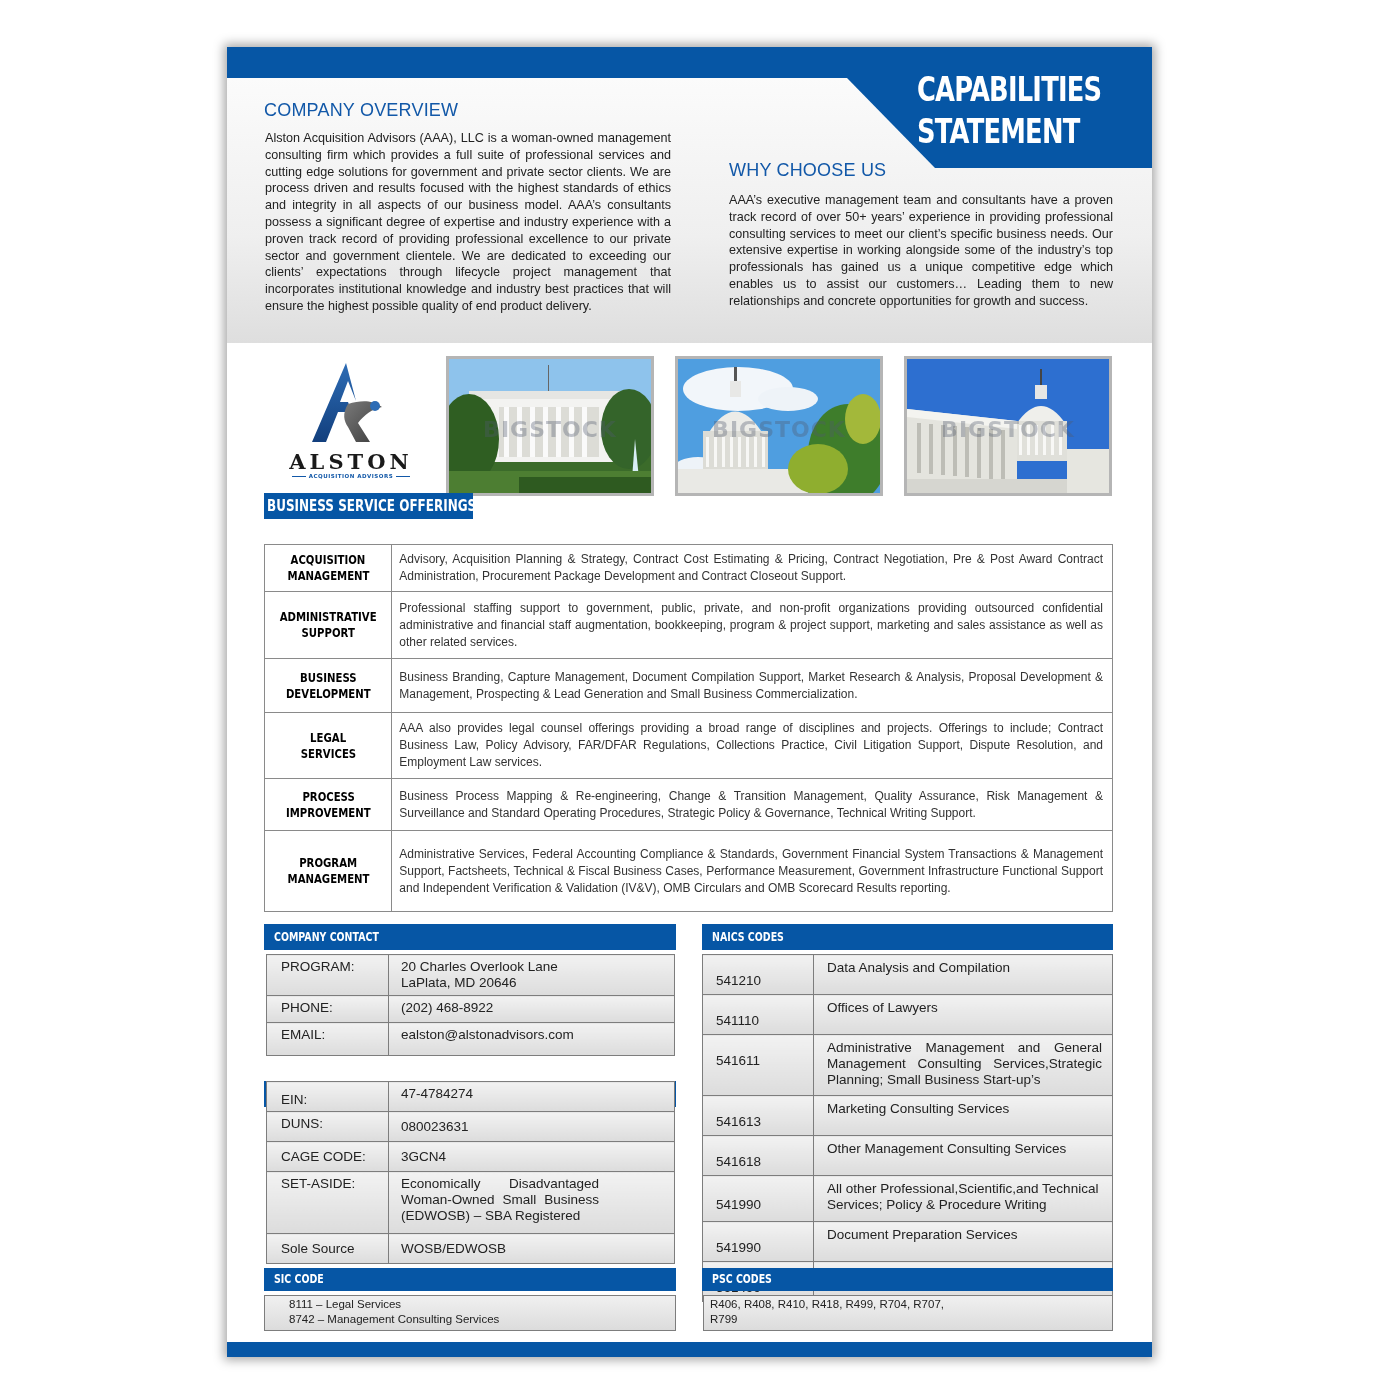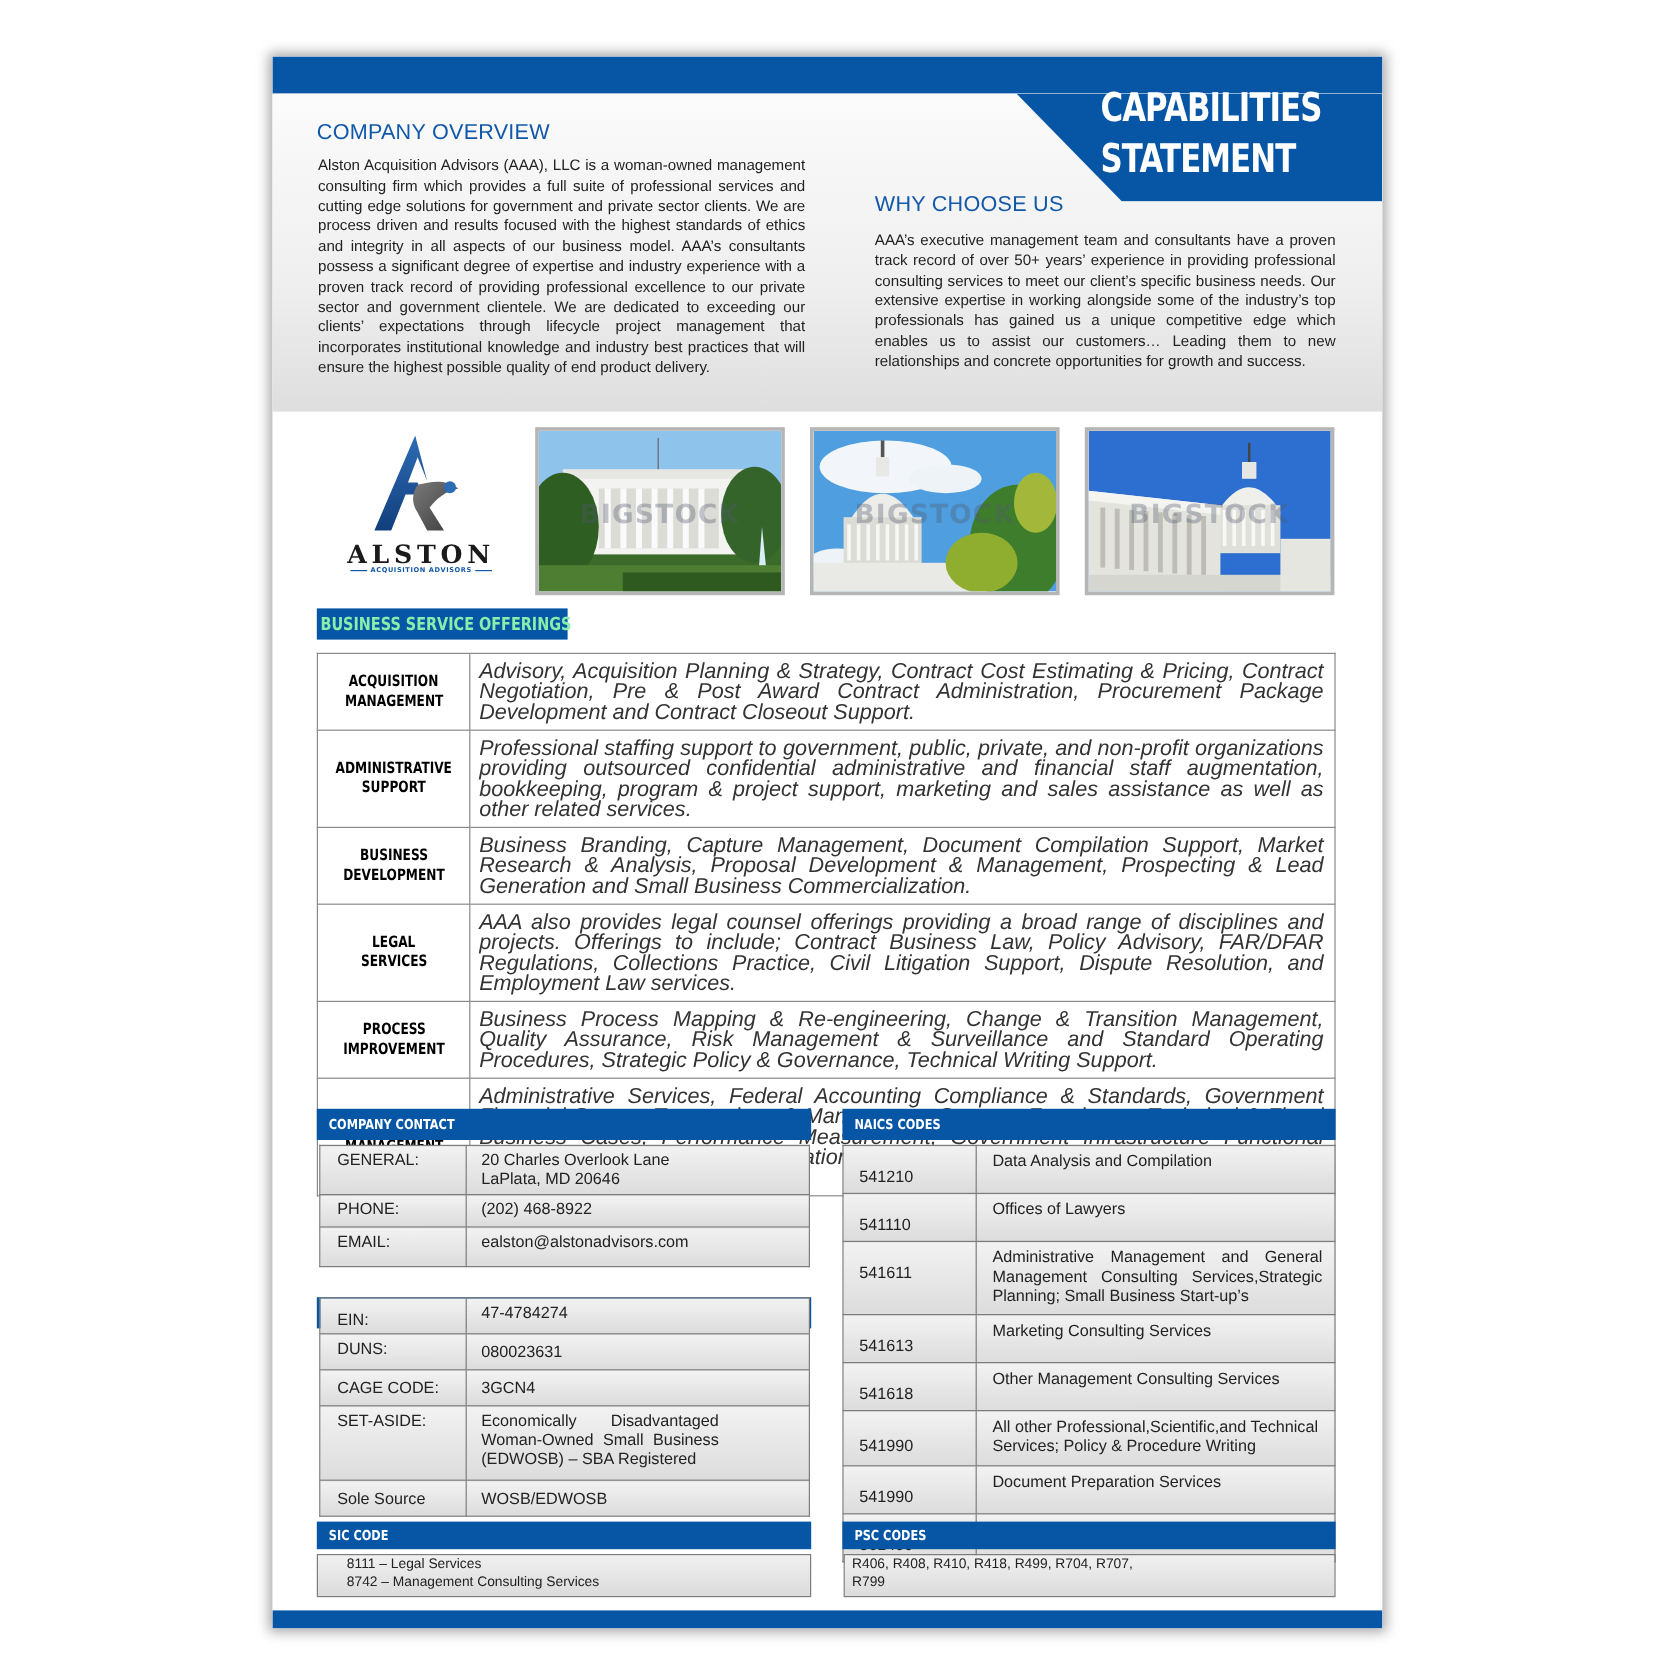--- a/index.html
+++ b/index.html
@@ -14,29 +14,29 @@
               clip-path: polygon(0 0, 100% 0, 100% 100%, 88px 100%); }
   .titletext { position:absolute; left:690px; top:22px; width:230px; color:#fff;
                font-family:"DejaVu Sans", sans-serif; font-weight:bold; font-size:33px; line-height:42px;
                letter-spacing:-1px; transform:scaleX(0.78); transform-origin:left top; white-space:nowrap; }
   .h-blue { color:#1258a8; font-family:"Liberation Sans", sans-serif; font-size:18px; letter-spacing:0.2px; position:absolute; }
   .para { position:absolute; font-size:12.6px; line-height:16.8px; text-align:justify; color:#222; }
   .logo { position:absolute; left:55px; top:312px; width:135px; height:125px; }
   .photo { position:absolute; top:309px; width:202px; height:134px; border:3px solid #b5b5b5; overflow:hidden; }
   .wm { position:absolute; left:50%; top:52%; transform:translate(-50%,-50%); color:rgba(80,90,110,0.35);
         font-family:"DejaVu Sans", sans-serif; font-weight:bold; font-size:22px; letter-spacing:1px; }
-  .bso-head { position:absolute; left:37px; top:460px; width:209px; height:26px; background:#0656a5; color:#86efac;
+  .bso-head { position:absolute; left:37px; top:446px; width:209px; height:26px; background:#0656a5; color:#ffffff;
               font-family:"DejaVu Sans", sans-serif; font-weight:bold; font-size:15px; line-height:26px; padding-left:3px; box-sizing:border-box; }
   .bso-head span { display:inline-block; transform:scaleX(0.8); transform-origin:left center; white-space:nowrap; }
   table.bso { position:absolute; left:37px; top:497px; width:849px; border-collapse:collapse; }
   table.bso td { border:1px solid #8a8a8a; vertical-align:middle; }
   table.bso td.cat { width:110px; text-align:center; color:#000000; font-family:"DejaVu Sans", sans-serif; font-weight:bold;
                      font-size:13px; line-height:16px; }
   table.bso td.cat span { display:inline-block; transform:scaleX(0.78); white-space:nowrap; }
-  table.bso td.desc { padding:6px 9px 6px 7px; font-size:18px; line-height:17px; text-align:justify; color:#333;font-style:italic; }
+  table.bso td.desc { padding:6px 9px 6px 7px; font-size:12px; line-height:17px; text-align:justify; color:#333; }
   .sec-head { position:absolute; height:26px; background:#0656a5; color:#fff; font-family:"DejaVu Sans", sans-serif;
               font-weight:bold; font-size:11.5px; line-height:26px; padding-left:10px; box-sizing:border-box; }
   .sec-head span { display:inline-block; transform:scaleX(0.82); transform-origin:left center; white-space:nowrap; }
   table.kv { position:absolute; border-collapse:collapse; }
   table.kv td { border:1px solid #7d7d7d; background:linear-gradient(#f2f2f2,#dcdcdc); font-size:13.5px; color:#222; vertical-align:top; }
   table.kv td.k { padding:4px 0 4px 14px; }
   table.kv td.v { padding:4px 0 4px 12px; line-height:16px; }
   table.naics td.k { padding:18px 0 6px 13px; vertical-align:middle; }
   table.naics td.v { padding:5px 10px 5px 13px; text-align:justify; }
   .boxlist { position:absolute; border:1px solid #7d7d7d; background:linear-gradient(#f0f0f0,#dcdcdc);
@@ -199,21 +199,21 @@
       <td class="cat"><span>PROGRAM</span><br><span>MANAGEMENT</span></td>
       <td class="desc">Administrative Services, Federal Accounting Compliance &amp; Standards, Government Financial System Transactions &amp; Management Support, Factsheets, Technical &amp; Fiscal Business Cases, Performance Measurement, Government Infrastructure Functional Support and Independent Verification &amp; Validation (IV&amp;V), OMB Circulars and OMB Scorecard Results reporting.</td>
     </tr>
   </tbody>
     </table>
 
   <div class="sec-head" style="left:37px; top:877px; width:412px;"><span>COMPANY CONTACT</span></div>
   <table class="kv" style="left:39px; top:907px; width:409px;">
     <tbody>
         <tr style="height:40px;">
-      <td class="k" style="width:107px;">GENERAL:</td>
+      <td class="k" style="width:107px;">PROGRAM:</td>
       <td class="v"><span>20 Charles Overlook Lane</span><br><span>LaPlata, MD 20646</span></td>
     </tr>
     <tr style="height:27px;">
       <td class="k">PHONE:</td>
       <td class="v">(202) 468-8922</td>
     </tr>
     <tr style="height:33px;">
       <td class="k">EMAIL:</td>
       <td class="v">ealston@alstonadvisors.com</td>
     </tr>

